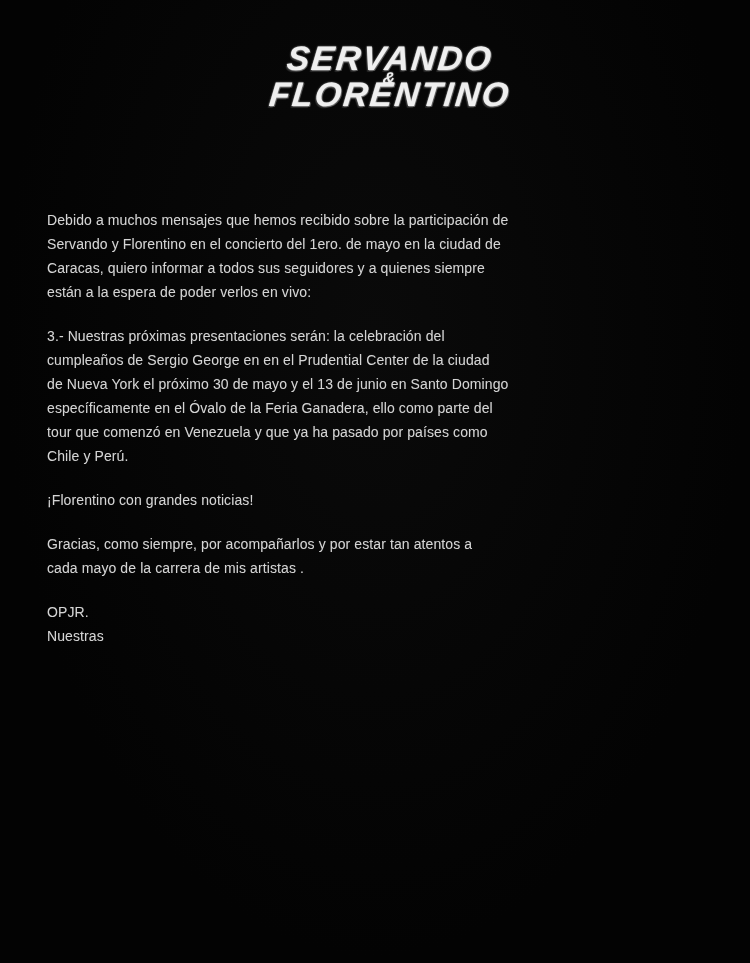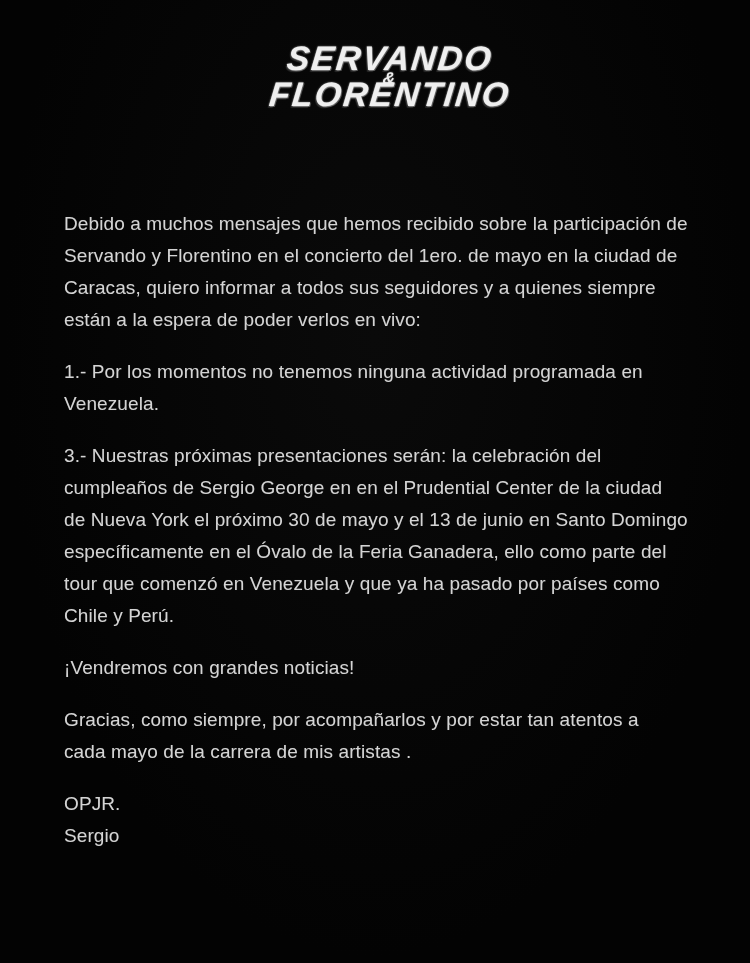--- a/index.html
+++ b/index.html
@@ -45,25 +45,25 @@
     left: 50%;
     top: 70px;
     transform: translateX(-50%) skewX(-6deg);
     font-size: 17px;
     line-height: 17px;
     z-index: 2;
     text-shadow: 0 0 2px rgba(255,255,255,0.5);
   }
   
   .content {
-    padding: 96px 0 0 64px;
+    padding: 96px 0 0 47px;
     width: 680px;
     color: #d4d4d4;
-    font-size: 19px;
-    line-height: 32px;
+    font-size: 14px;
+    line-height: 24px;
     letter-spacing: 0.1px;
   }
   .content p {
     margin: 0 0 20px 0;
     white-space: pre-line;
     text-shadow: 0 0 1px rgba(255,255,255,0.18);
   }
 </style>
 </head>
 <body>
@@ -74,28 +74,26 @@
     <div class="logo-line">SERVANDO</div>
     <div class="logo-amp">&amp;</div>
     <div class="logo-line">FLORENTINO</div>
   </div>
 
   <div class="content">
     <p>Debido a muchos mensajes que hemos recibido sobre la participación de
 Servando y Florentino en el concierto del 1ero.  de mayo en la ciudad de
 Caracas, quiero informar a todos sus seguidores y a quienes siempre
 están a la espera de poder verlos en vivo:</p>
-    <p>1.- Por los momentos no tenemos ninguna actividad programada en
-Venezuela.</p>
     <p>3.- Nuestras próximas presentaciones serán: la celebración del
 cumpleaños de Sergio George en en el Prudential Center de la ciudad
 de Nueva York el próximo 30 de mayo y el 13 de junio en Santo Domingo
 específicamente en el Óvalo de la Feria Ganadera, ello como parte del
 tour que comenzó en Venezuela y que ya ha pasado por países como
 Chile y Perú.</p>
-    <p>¡Vendremos con grandes noticias!</p>
+    <p>¡Florentino con grandes noticias!</p>
     <p>Gracias, como siempre, por acompañarlos y por estar tan atentos a
 cada mayo de la carrera de mis artistas .</p>
     <p>OPJR.
-Sergio</p>
+Nuestras</p>
   </div>
 
 </div>
 
 </body></html>

